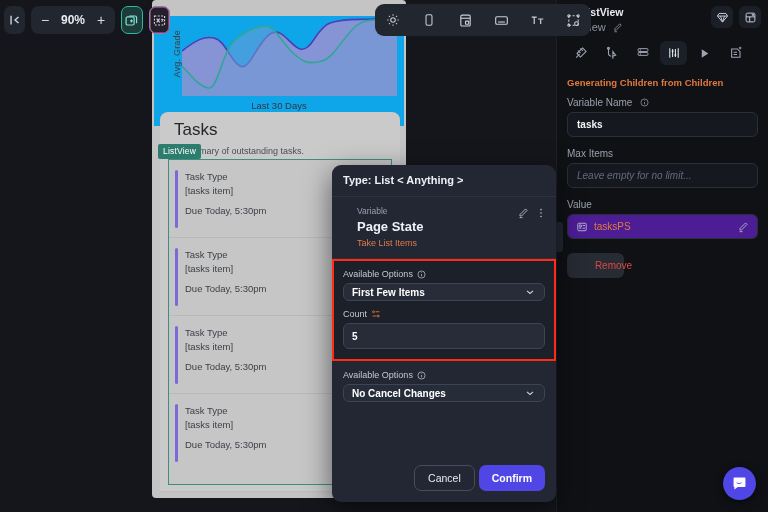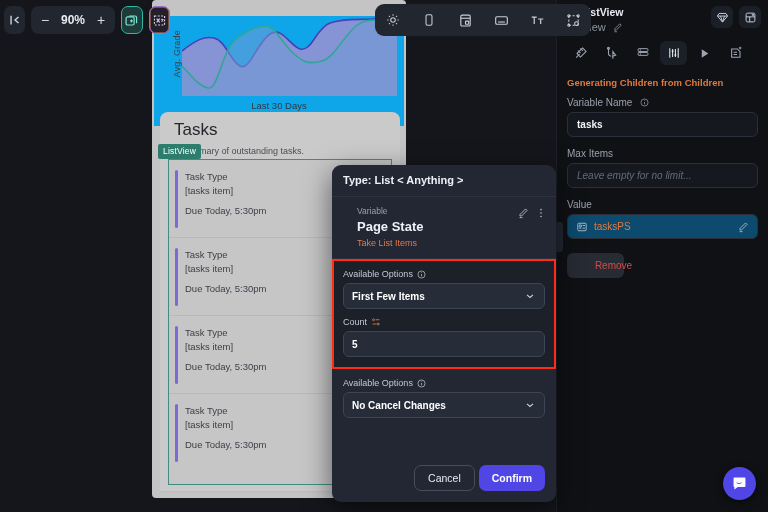--- a/index.html
+++ b/index.html
@@ -123,21 +123,21 @@
   .var-name { font-size: 13px; color: #eef1f6; font-weight: bold; margin-top: 3px; }
   .var-link { font-size: 9px; color: #e07a4a; margin-top: 4px; }
   .modal-ico-row { position: absolute; right: 9px; top: 10px; display: flex; gap: 6px; align-items: center; color: #b9c0cc; }
 
   .hl-box {
     margin: 0; padding: 8px 9px 10px 9px;
     border: 2.5px solid #ff2b16; background: #1b2029;
   }
   .fld-label { font-size: 9px; color: #c3c9d4; display: flex; align-items: center; gap: 4px; margin-bottom: 4px; }
   .select-ctl {
-    height: 26px; border: 1px solid #3c4455; border-radius: 6px;
+    height: 18px; border: 1px solid #3c4455; border-radius: 6px;
     background: #262c38; display: flex; align-items: center; justify-content: space-between;
     padding: 0 8px; color: #ffffff; font-size: 10px; font-weight: bold; gap: 23px;
   }
   .text-ctl {
     height: 26px; border: 1px solid #3c4455; border-radius: 6px;
     background: #262c38; display: flex; align-items: center;
     padding: 0 8px; color: #ffffff; font-size: 10px; font-weight: bold;
   }
   .sec-plain { padding: 9px 11px 9px 11px; }
   .modal-foot {
@@ -186,21 +186,21 @@
   .rp-body { padding: 12px 10px 0 10px; }
   .rp-section-title { font-size: 9.5px; color: #e0793f; font-weight: bold; margin-bottom: 9px; }
   .rp-flabel { font-size: 10px; color: #9aa1ae; display: flex; align-items: center; gap: 8px; margin-bottom: 4px; }
   .rp-input {
     height: 25px; border: 1px solid #2a2f39; border-radius: 6px; background: #15181e;
     display: flex; align-items: center; padding: 0 9px;
     font-size: 10px; color: #f0f2f6; font-weight: bold; margin-bottom: 11px;
   }
   .rp-input.ph { color: #646b78; font-style: italic; font-weight: normal; }
   .rp-value {
-    height: 25px; border: 1px solid #2a2f39; border-radius: 6px; background: #0c4a6e;
+    height: 25px; border: 1px solid #2a2f39; border-radius: 6px; background: #4c1d95;
     display: flex; align-items: center; padding: 0 8px; gap: 6px; margin-bottom: 14px;
   }
   .rp-value .vtext { font-size: 10px; color: #e0793f; flex: 1; }
   .rp-remove {
     width: 57px; height: 25px; border-radius: 6px; background: #272b33;
     display: flex; align-items: center; justify-content: center;
     color: #d94a45; font-size: 10px; padding-left: 36px;
   }
 
   .intercom {

